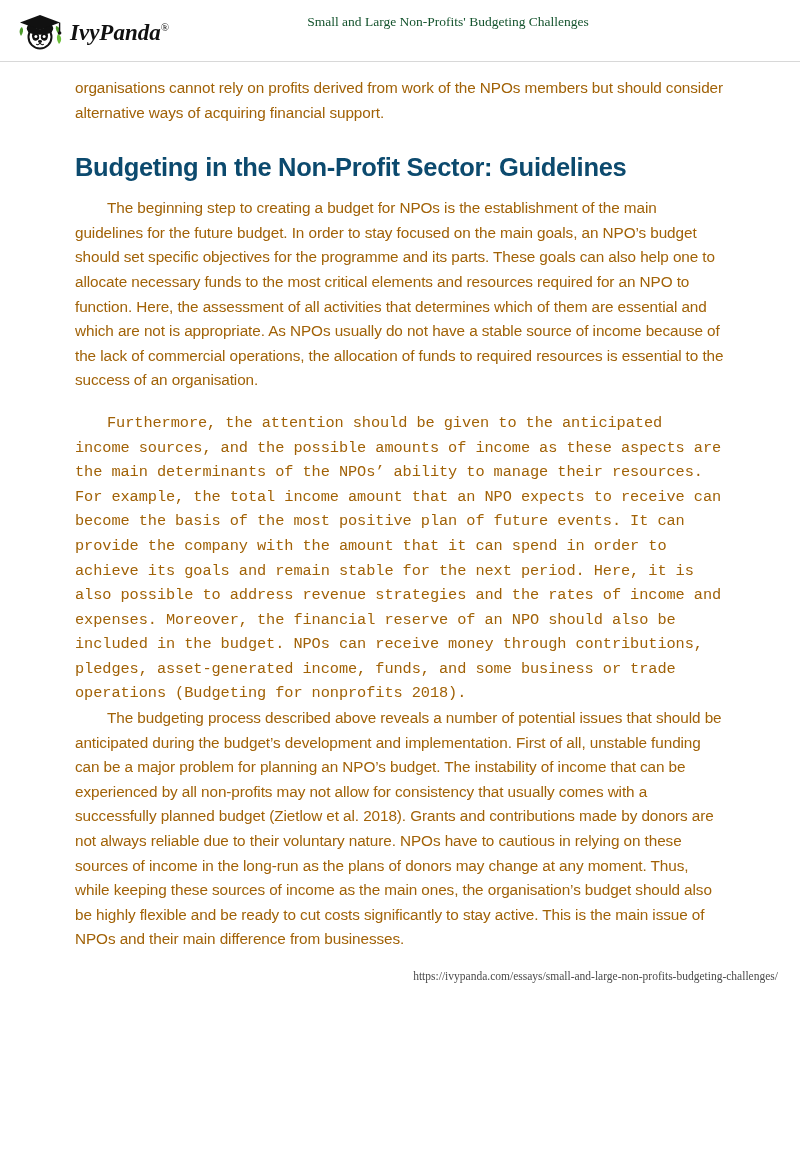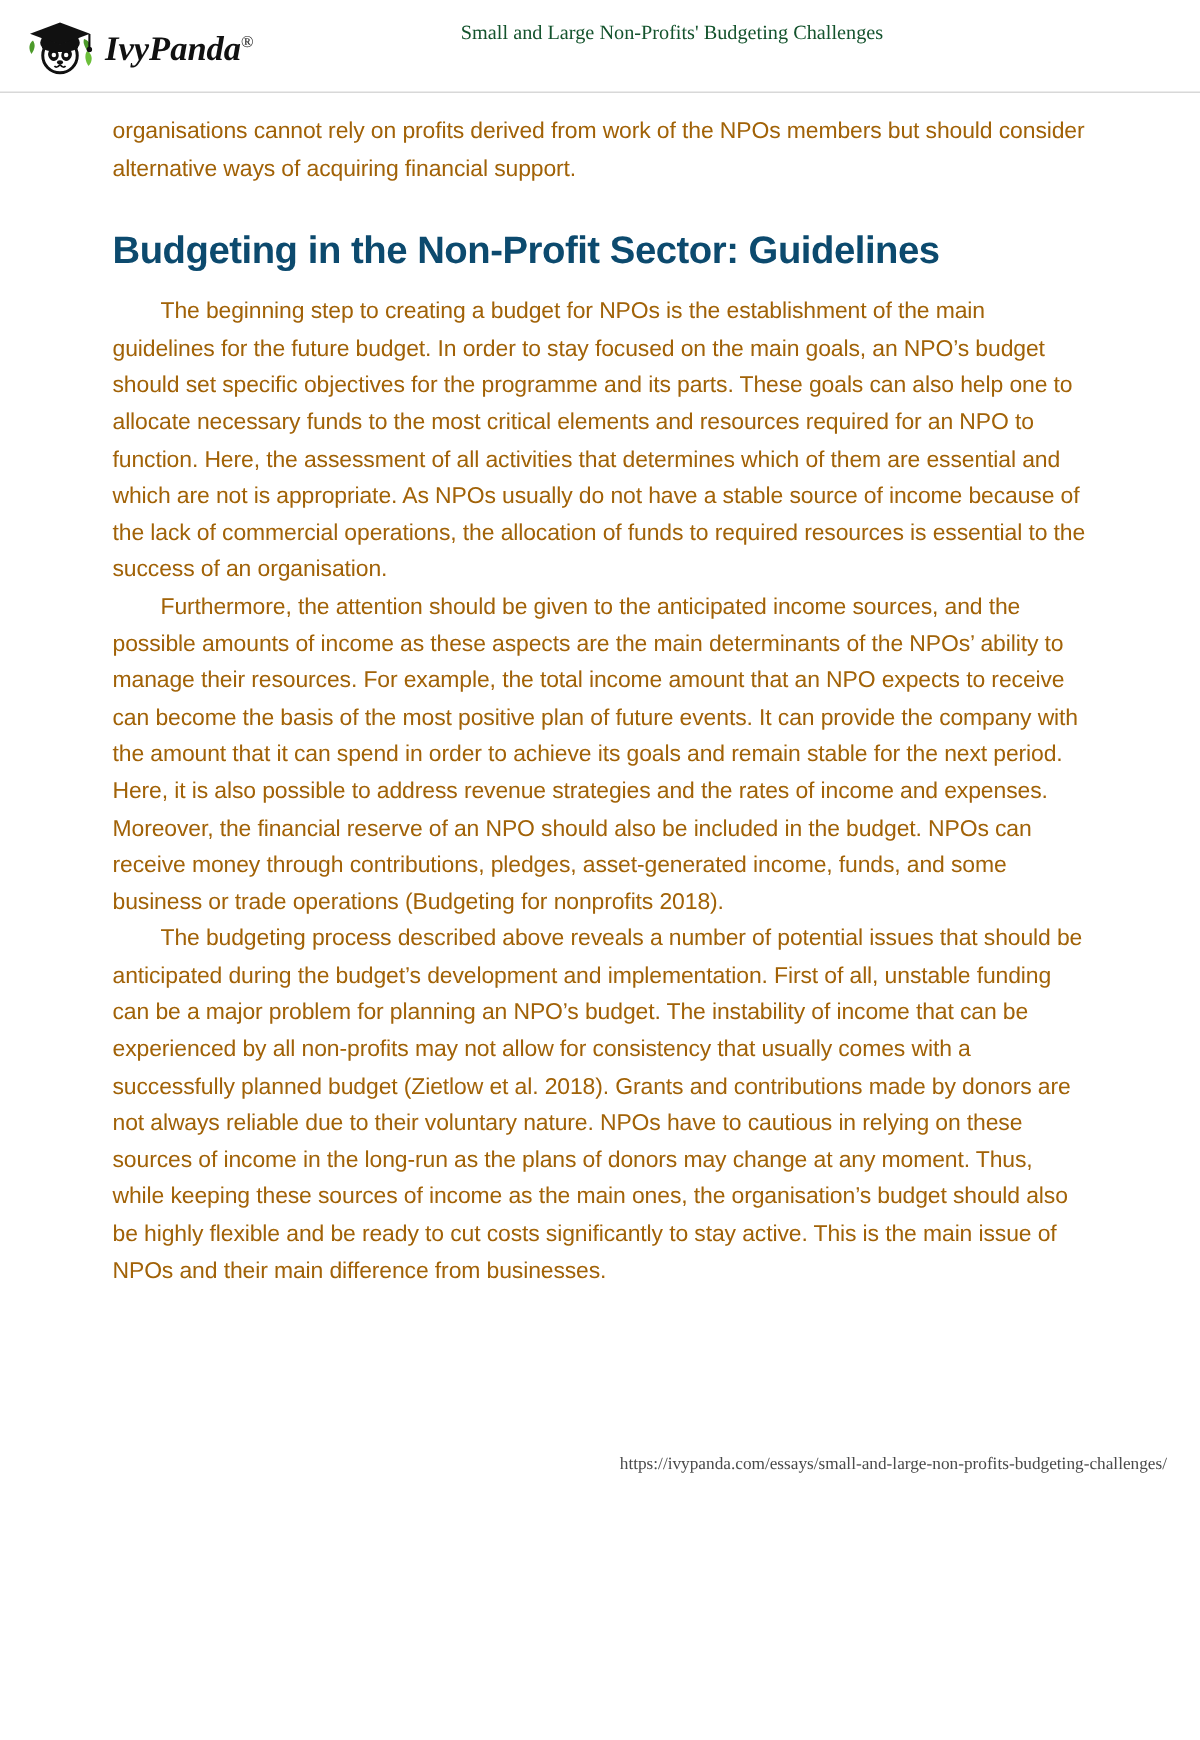--- a/index.html
+++ b/index.html
@@ -90,20 +90,22 @@
     line-height: 24.6px;
     margin: 0 0 0 0;
     text-align: left;
     color: #a16207;
     letter-spacing: -0.08px;
   }
   p.indent {
     text-indent: 32px;
   }
   p.spaced {
+    margin-top: 18px;
+    font-family: Liberation Mono, monospace;
   }
   h2.section-heading {
     font-size: 25.5px;
     line-height: 33px;
     font-weight: bold;
     margin: 26px 0 12px 0;
     color: #0c4a6e;
     letter-spacing: -0.3px;
   }
 

